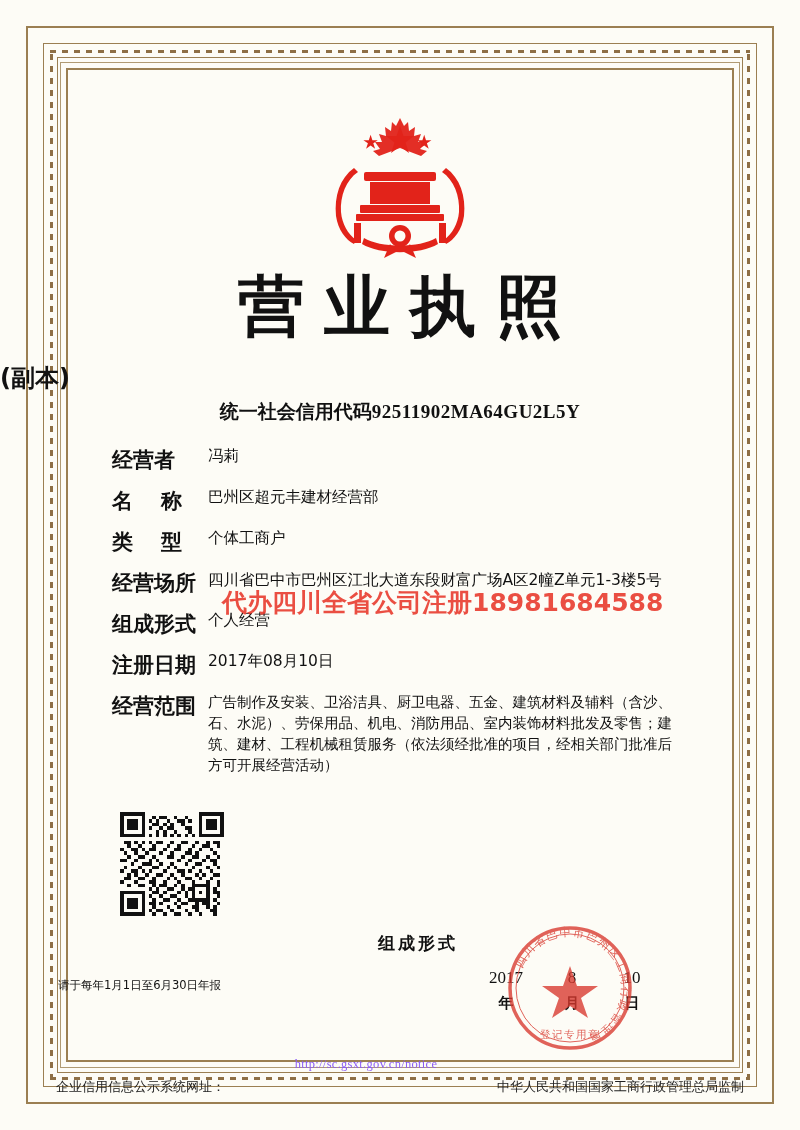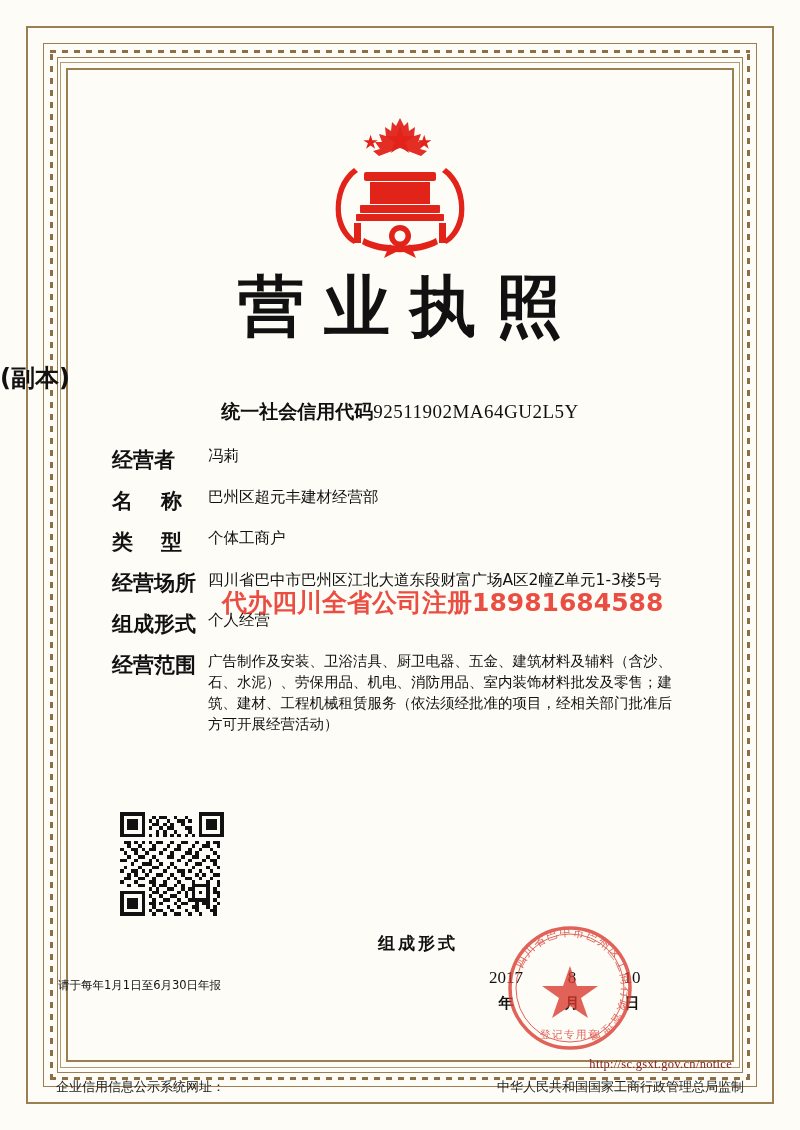--- a/index.html
+++ b/index.html
@@ -107,21 +107,21 @@
     left: 0; top: 399px;
     width: 800px;
     text-align: center;
     font-size: 19px;
     color: #111;
     font-family: "DejaVu Sans", sans-serif;
     font-weight: bold;
   }
   .credit-line .code {
     font-family: "Liberation Serif", serif;
-    font-weight: normal;
+    font-weight: bold;
     letter-spacing: 0.5px;
   }
 
   
   .fields {
     position: absolute;
     left: 112px; top: 446px;
     width: 560px;
   }
   .row {
@@ -236,24 +236,24 @@
     left: 58px; top: 978px;
     font-family: "DejaVu Sans", sans-serif;
     font-size: 11.5px;
     color: #111;
     white-space: nowrap;
   }
   .url-note {
     position: absolute;
     left: 0; top: 1057px;
     width: 732px;
-    text-align: right;
+    text-align: center;
     font-family: "Liberation Serif", serif;
     font-size: 12.5px;
-    color: #7f1d1d;
+    color: #8b5cf6;
     letter-spacing: 0.3px;
   }
   .foot-left {
     position: absolute;
     left: 56px; top: 1078px;
     font-family: "DejaVu Sans", sans-serif;
     font-size: 13px;
     color: #222;
   }
   .foot-right {
@@ -335,20 +335,24 @@
     <div class="row address">
       <div class="label">经营场所</div>
       <div class="value">四川省巴中市巴州区江北大道东段财富广场A区2幢Z单元1-3楼5号</div>
     </div>
 
     <div class="row">
       <div class="label">组成形式</div>
       <div class="value">个人经营</div>
     </div>
 
+    <div class="row">
+      <div class="label">注册日期</div>
+      <div class="value">2017年08月10日</div>
+    </div>
 
     <div class="row scope">
       <div class="label">经营范围</div>
       <div class="value">广告制作及安装、卫浴洁具、厨卫电器、五金、建筑材料及辅料（含沙、石、水泥）、劳保用品、机电、消防用品、室内装饰材料批发及零售；建筑、建材、工程机械租赁服务（依法须经批准的项目，经相关部门批准后方可开展经营活动）</div>
     </div>
 
   </div>
 
   <div class="watermark">代办四川全省公司注册18981684588</div>
 

